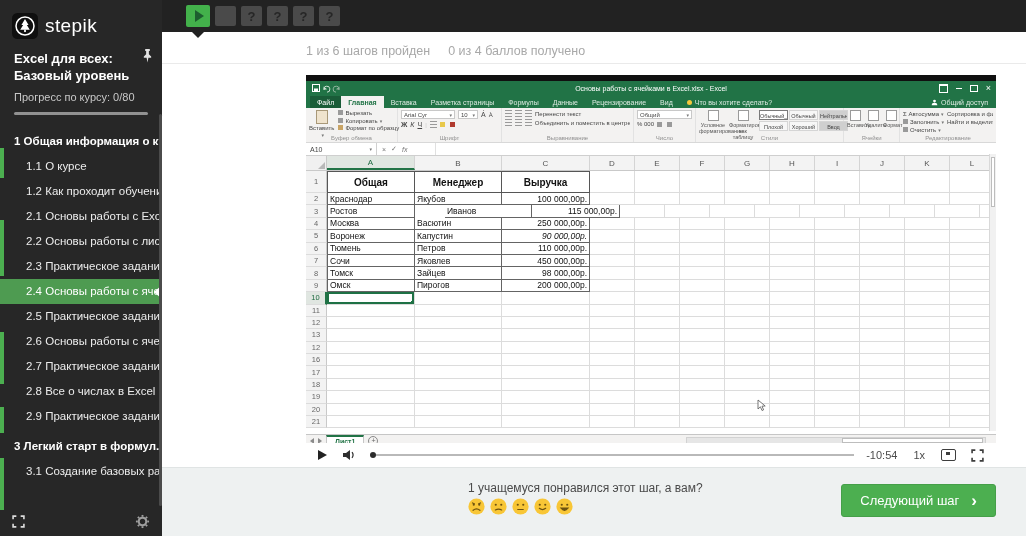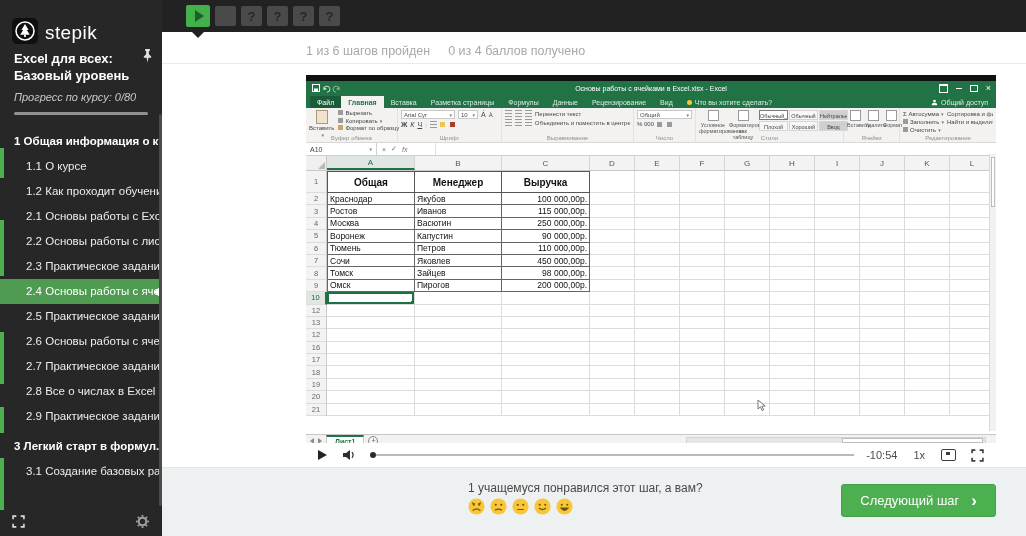--- a/index.html
+++ b/index.html
@@ -1,25 +1,25 @@
 <!DOCTYPE html>
 <html><head>
 <meta charset="utf-8">
 <style>
   html,body{margin:0;padding:0;}
   body{width:1026px;height:536px;position:relative;overflow:hidden;background:#fff;
        font-family:"Liberation Sans","DejaVu Sans",sans-serif;}
   
   .sidebar{position:absolute;left:0;top:0;width:162px;height:536px;background:#272727;z-index:6;}
-  .logo-bar{display:flex;align-items:flex-end;gap:7px;padding:8px 0 0 12px;height:36px;}
+  .logo-bar{display:flex;align-items:center;gap:7px;padding:8px 0 0 12px;height:36px;}
   .logo-text{color:#fff;font-size:19px;letter-spacing:.4px;}
   .course-head{position:relative;padding:6px 14px 0 14px;}
   .course-title{color:#fff;font-weight:bold;font-size:13px;line-height:17px;width:124px;cursor:pointer;}
   .pin{position:absolute;right:9px;top:4px;cursor:pointer;}
-  .course-progress{color:#c9c9c9;font-size:11px;margin-top:7px;font-style:italic;}
+  .course-progress{color:#c9c9c9;font-size:11px;margin-top:7px;}
   .pbar{margin-top:9px;height:3px;background:#919191;border-radius:2px;}
   nav{position:absolute;top:112px;left:0;right:0;bottom:30px;padding-top:12px;overflow:hidden;}
   .nav-item{position:relative;color:#ececec;font-size:11.5px;height:25px;line-height:25px;
             padding-left:26px;white-space:nowrap;overflow:hidden;cursor:pointer;}
   .nav-item.section{font-weight:bold;padding-left:14px;margin-top:5px;color:#fff;}
   .nav-item.active{background:#4e9b51;color:#fff;}
   .nav-item.active::after{content:"";position:absolute;right:0;top:50%;margin-top:-7px;
         border-top:7px solid transparent;border-bottom:7px solid transparent;border-right:8px solid #fff;}
   .strip{position:absolute;left:0;width:4px;background:#4caf50;z-index:2;}
   .sb-scroll{position:absolute;right:0;top:114px;width:3px;height:392px;background:#4b4b4b;border-radius:2px;}
@@ -471,21 +471,21 @@
         <div class="cell" style="width: 45px;"></div>
         <div class="cell" style="width: 45px;"></div>
         <div class="cell" style="width: 45px;"></div>
         <div class="cell" style="width: 45px;"></div>
         <div class="cell" style="width: 45px;"></div>
         <div class="cell" style="width: 45px;"></div>
       </div>
       <div class="xl-row" style="height: 12.4px;">
         <div class="gut">3</div>
         <div class="cell rng lft" style="width: 88px;">Ростов</div>
-        <div class="cell rng" style="width: 87px;">Иванов</div>
+        <div class="cell rng" style="width: 87px; margin-left: 30px;">Иванов</div>
         <div class="cell rng num" style="width: 88px;">115 000,00р.</div>
         <div class="cell" style="width: 45px;"></div>
         <div class="cell" style="width: 45px;"></div>
         <div class="cell" style="width: 45px;"></div>
         <div class="cell" style="width: 45px;"></div>
         <div class="cell" style="width: 45px;"></div>
         <div class="cell" style="width: 45px;"></div>
         <div class="cell" style="width: 45px;"></div>
         <div class="cell" style="width: 45px;"></div>
         <div class="cell" style="width: 45px;"></div>
@@ -502,21 +502,21 @@
         <div class="cell" style="width: 45px;"></div>
         <div class="cell" style="width: 45px;"></div>
         <div class="cell" style="width: 45px;"></div>
         <div class="cell" style="width: 45px;"></div>
         <div class="cell" style="width: 45px;"></div>
       </div>
       <div class="xl-row" style="height: 12.4px;">
         <div class="gut">5</div>
         <div class="cell rng lft" style="width: 88px;">Воронеж</div>
         <div class="cell rng" style="width: 87px;">Капустин</div>
-        <div class="cell rng num" style="width: 88px;">90 000,00р.</div>
+        <div class="cell rng num" style="width: 88px; font-style: italic;">90 000,00р.</div>
         <div class="cell" style="width: 45px;"></div>
         <div class="cell" style="width: 45px;"></div>
         <div class="cell" style="width: 45px;"></div>
         <div class="cell" style="width: 45px;"></div>
         <div class="cell" style="width: 45px;"></div>
         <div class="cell" style="width: 45px;"></div>
         <div class="cell" style="width: 45px;"></div>
         <div class="cell" style="width: 45px;"></div>
         <div class="cell" style="width: 45px;"></div>
       </div>
@@ -576,20 +576,35 @@
         <div class="cell" style="width: 45px;"></div>
         <div class="cell" style="width: 45px;"></div>
         <div class="cell" style="width: 45px;"></div>
         <div class="cell" style="width: 45px;"></div>
         <div class="cell" style="width: 45px;"></div>
         <div class="cell" style="width: 45px;"></div>
       </div>
       <div class="xl-row" style="height: 12.4px;">
         <div class="gut hl">10</div>
         <div class="cell acell" style="width: 88px;"></div>
+        <div class="cell" style="width: 87px;"></div>
+        <div class="cell" style="width: 88px;"></div>
+        <div class="cell" style="width: 45px;"></div>
+        <div class="cell" style="width: 45px;"></div>
+        <div class="cell" style="width: 45px;"></div>
+        <div class="cell" style="width: 45px;"></div>
+        <div class="cell" style="width: 45px;"></div>
+        <div class="cell" style="width: 45px;"></div>
+        <div class="cell" style="width: 45px;"></div>
+        <div class="cell" style="width: 45px;"></div>
+        <div class="cell" style="width: 45px;"></div>
+      </div>
+      <div class="xl-row" style="height: 12.4px;">
+        <div class="gut">11</div>
+        <div class="cell" style="width: 88px;"></div>
         <div class="cell" style="width: 87px;"></div>
         <div class="cell" style="width: 88px;"></div>
         <div class="cell" style="width: 45px;"></div>
         <div class="cell" style="width: 45px;"></div>
         <div class="cell" style="width: 45px;"></div>
         <div class="cell" style="width: 45px;"></div>
         <div class="cell" style="width: 45px;"></div>
         <div class="cell" style="width: 45px;"></div>
         <div class="cell" style="width: 45px;"></div>
         <div class="cell" style="width: 45px;"></div>

